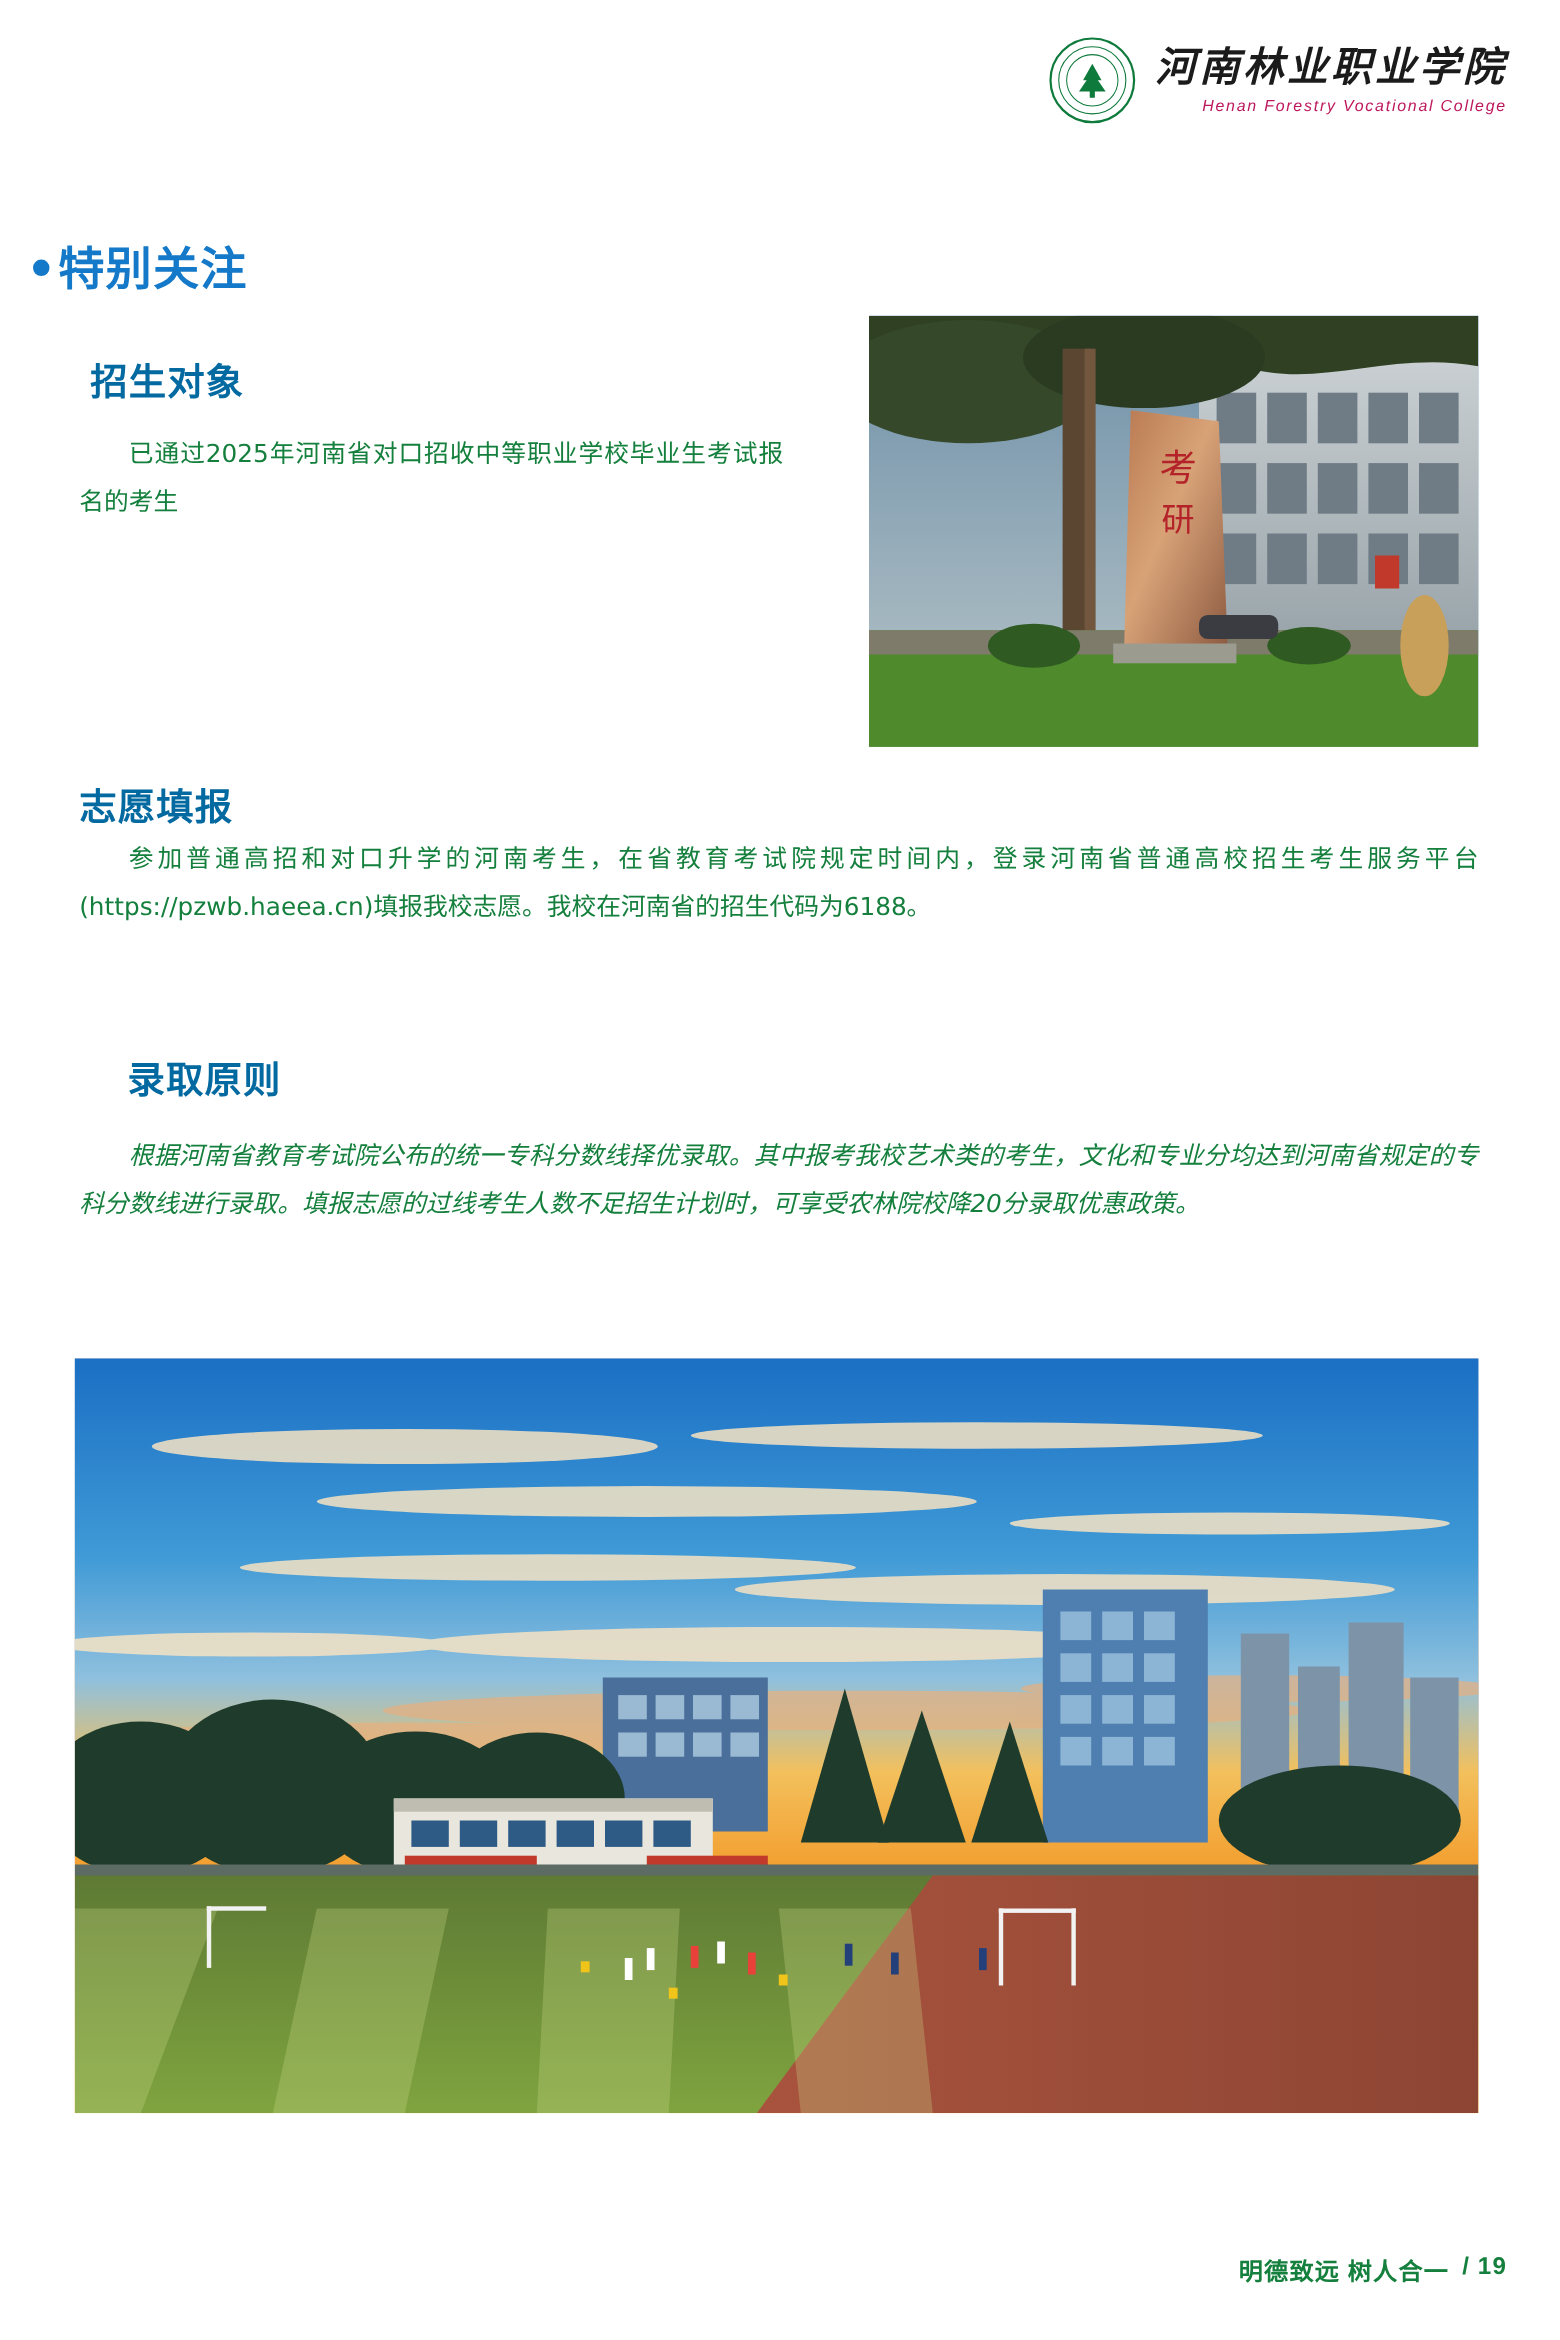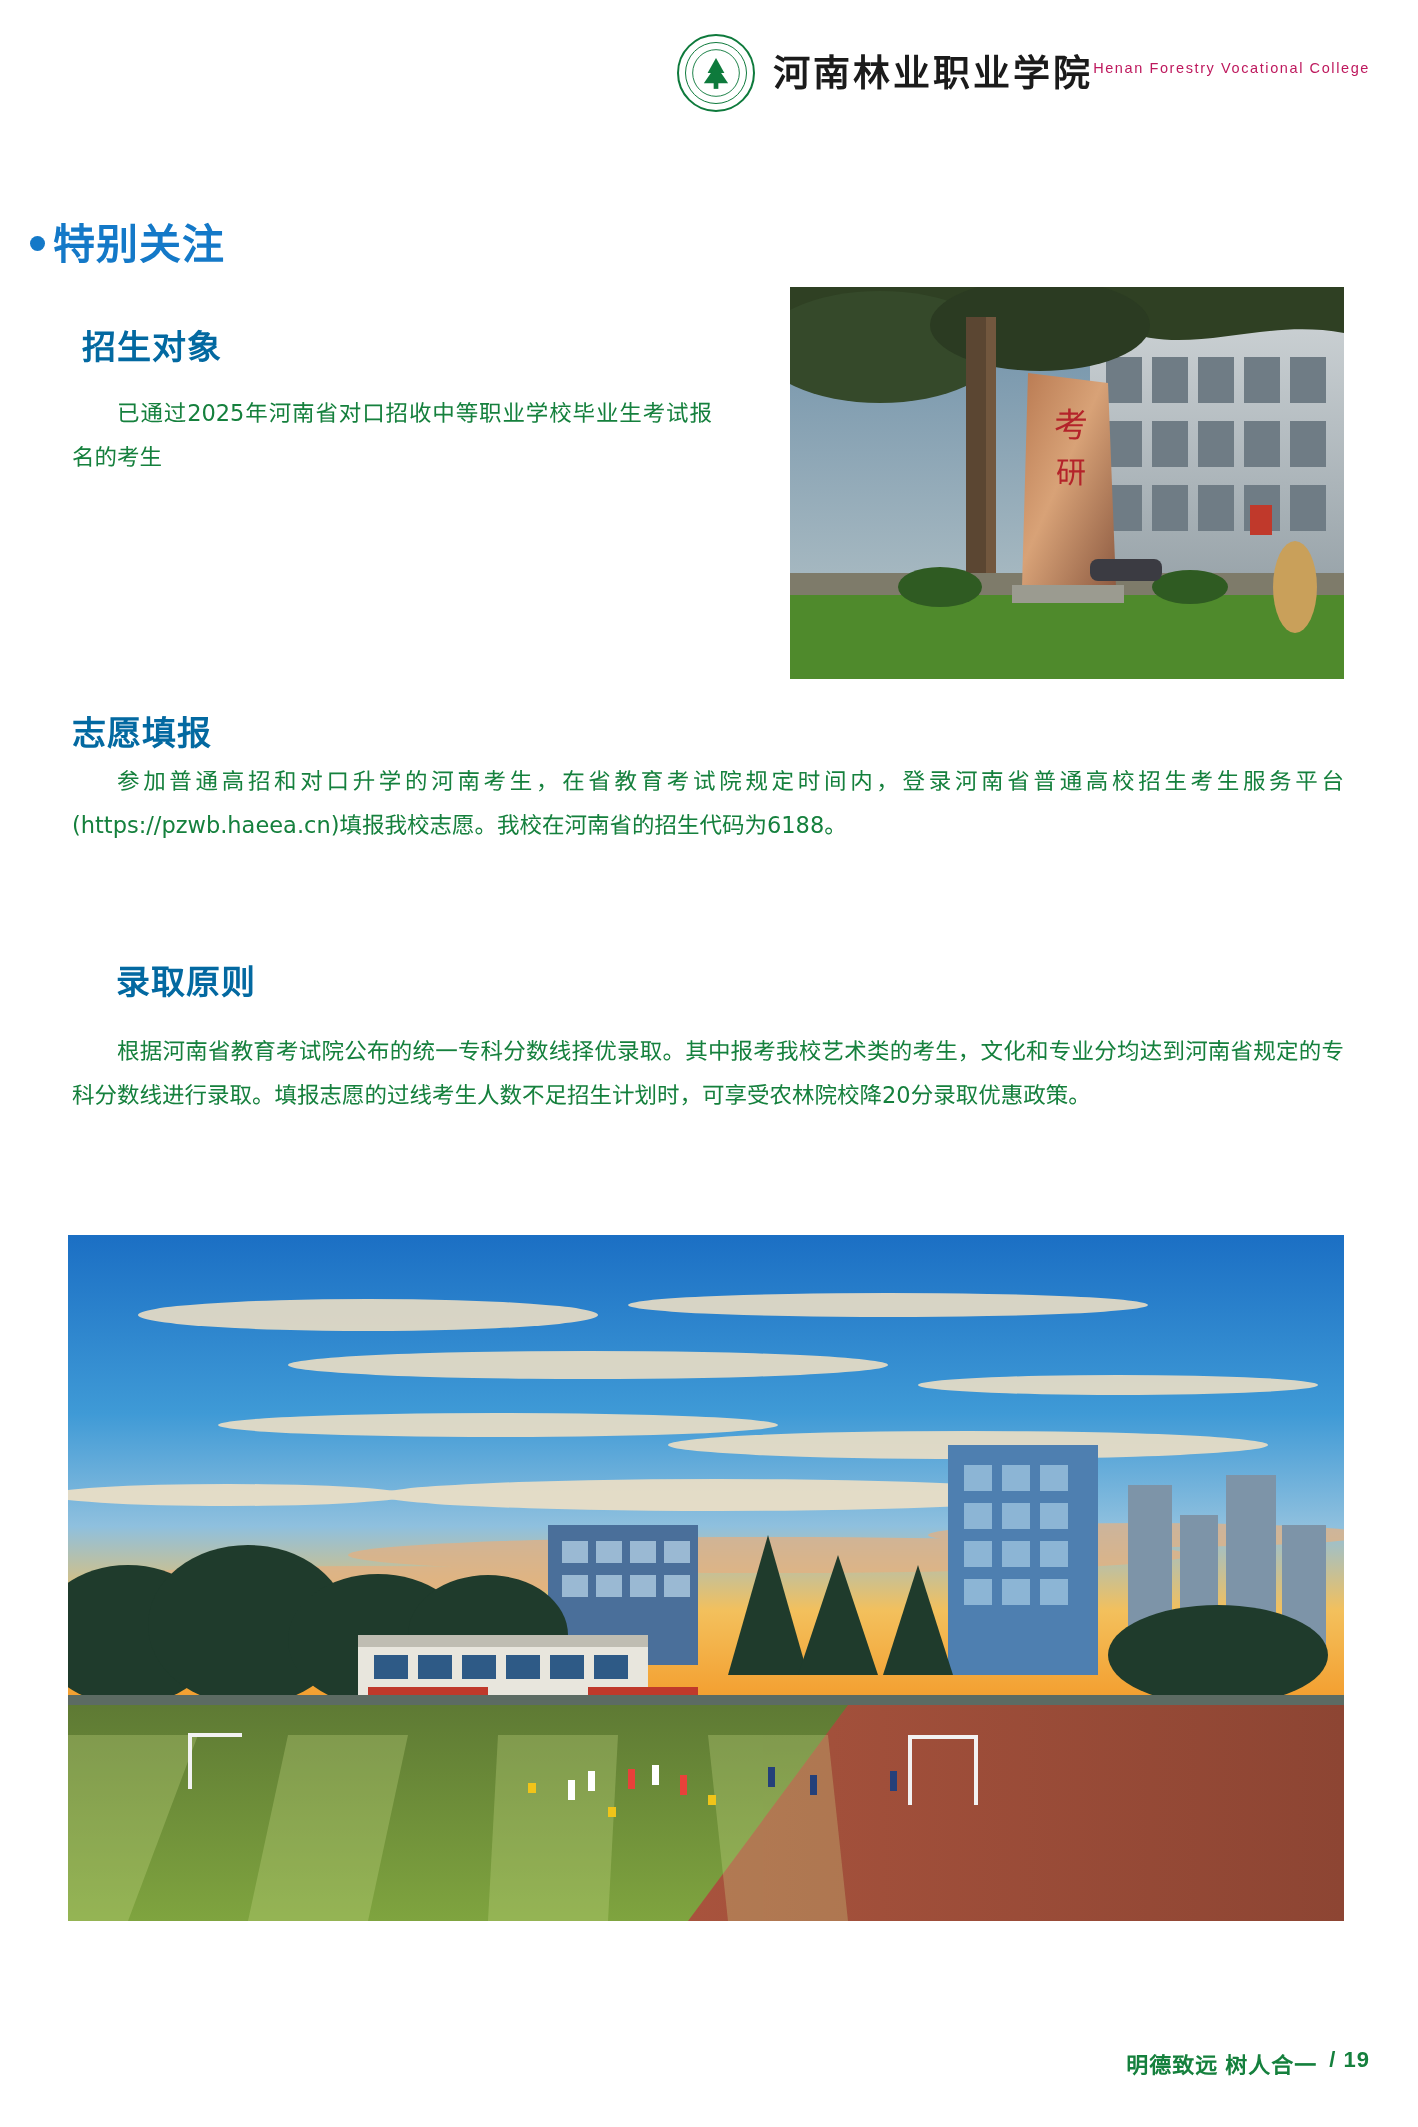--- a/index.html
+++ b/index.html
@@ -37,21 +37,21 @@
     box-sizing: border-box;
     background: #fff;
   }
   .logo-mark .inner-ring {
     position: absolute;
     inset: 6px;
     border-radius: 50%;
     border: 1px solid #0e7a3c;
   }
   .logo-mark svg { position: relative; z-index: 2; }
-  .logo-text-block { display: flex; flex-direction: row; }
+  .logo-text-block { display: flex; flex-direction: column; font-style: italic; }
   .logo-cn {
     font-size: 37px;
     letter-spacing: 3px;
     color: #1b1b1b;
     font-weight: bold;
     font-family: "DejaVu Serif", "Liberation Serif", serif;
     line-height: 1.1;
   }
   .logo-en {
     font-size: 14.5px;
@@ -117,20 +117,21 @@
   }
   #para-volunteer {
     top: 760px;
     left: 72px;
     width: 1272px;
   }
   #para-rules {
     top: 1030px;
     left: 72px;
     width: 1272px;
+    font-style: italic;
   }
 
   
   .photo {
     position: absolute;
     overflow: hidden;
   }
   #photo-monument {
     top: 287px;
     left: 790px;

